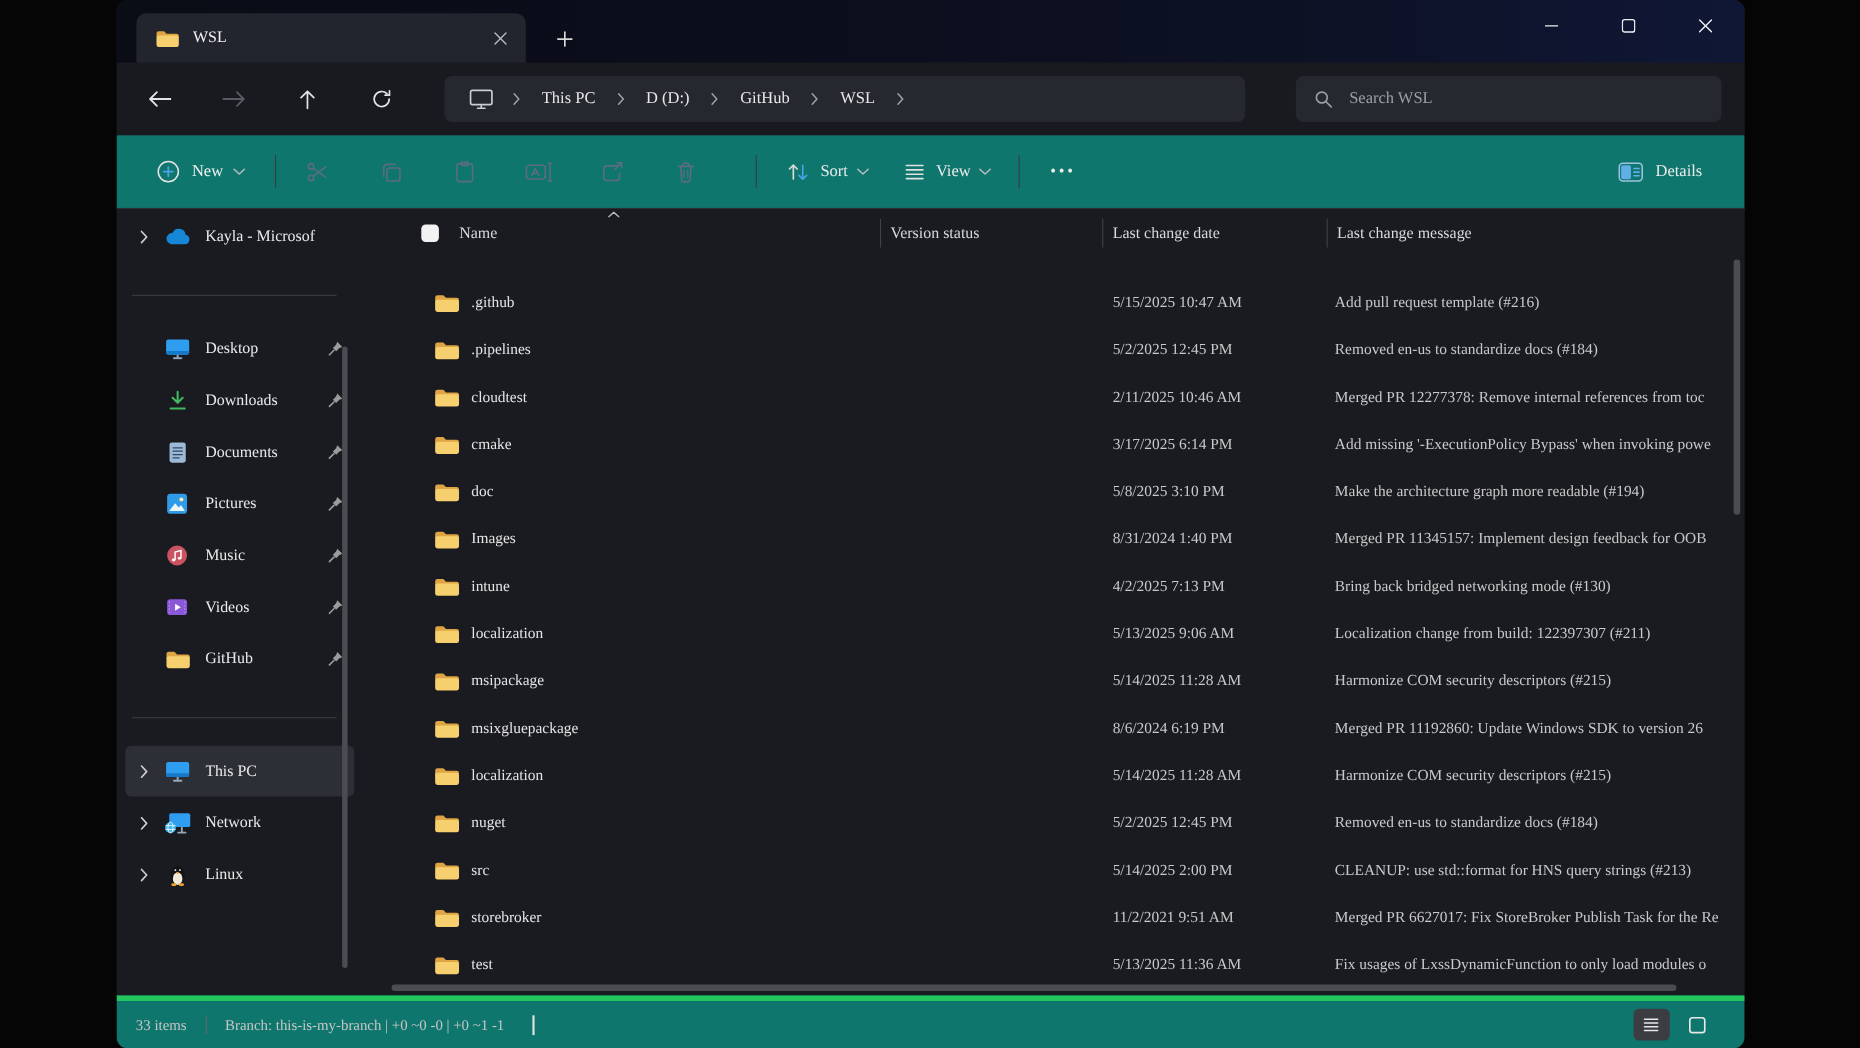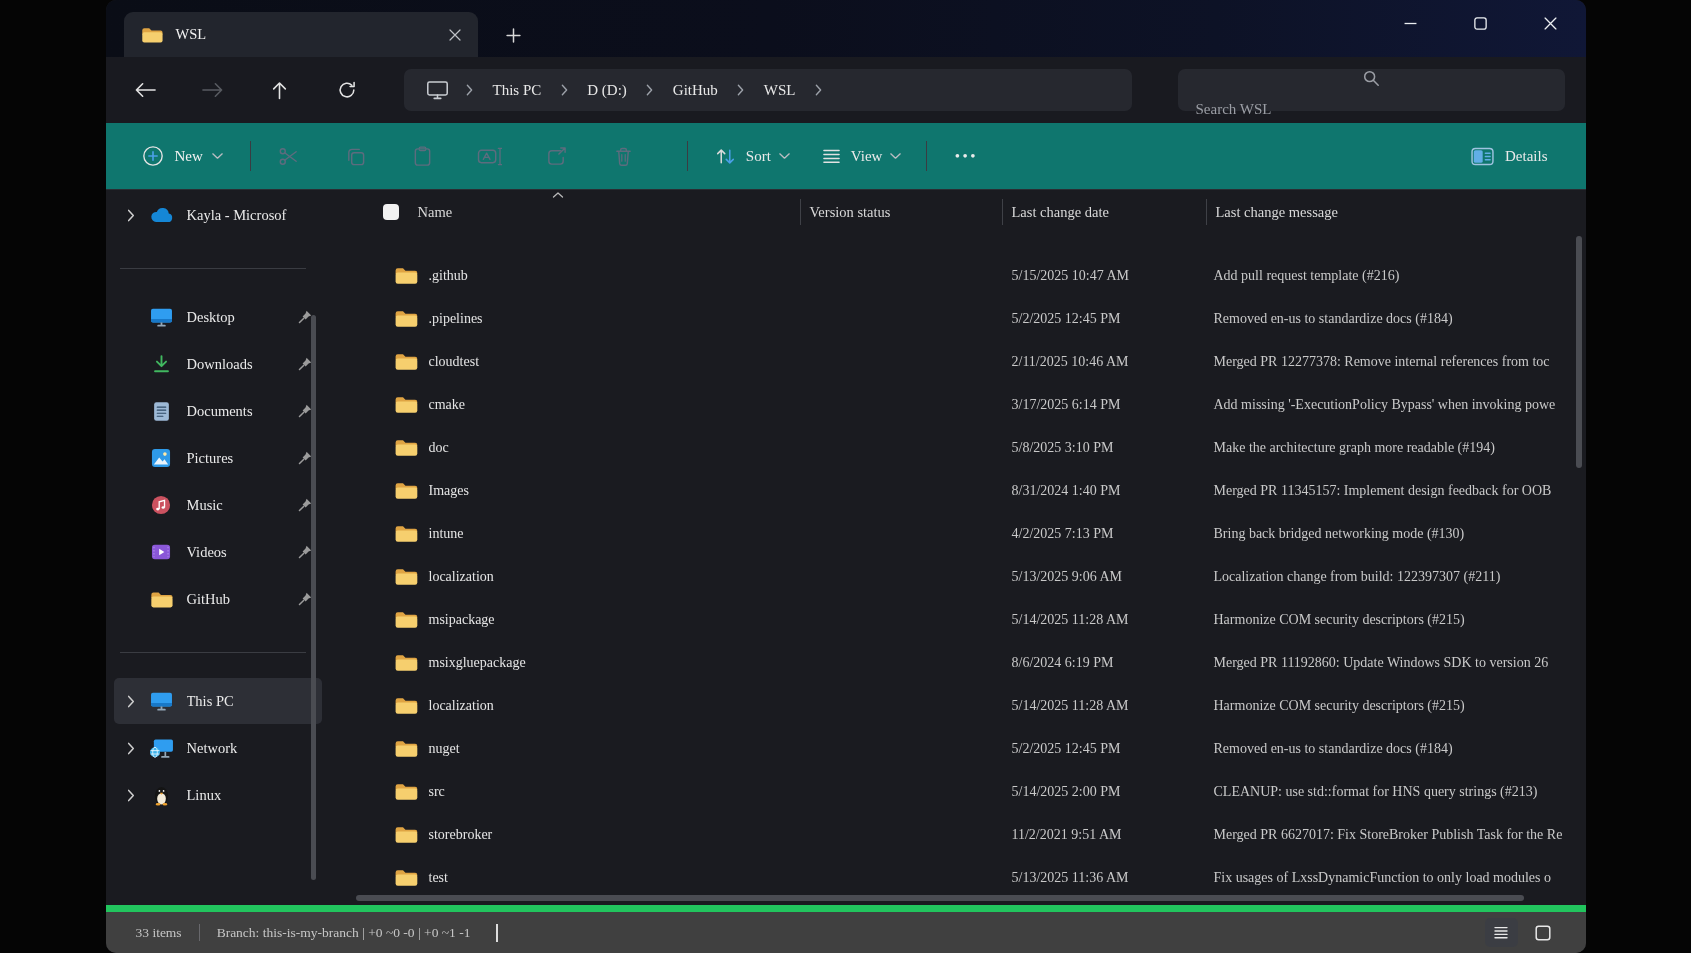--- a/index.html
+++ b/index.html
@@ -23,21 +23,21 @@
   
   .navbar{height:66px;background:#191a20;display:flex;align-items:center;padding:0 21px 0 18px;}
   .nav-btn{width:44px;height:40px;display:flex;align-items:center;justify-content:center;color:#e3e3e3;margin-right:23px;border-radius:5px;}
   .nav-btn.disabled{color:#585b61;}
   .addressbar{flex:1;height:42px;background:#26282f;border-radius:7px;margin-left:12px;display:flex;
     align-items:center;padding:0 8px 0 22px;font-size:15px;color:#e8e8e8;}
   .crumb{padding:3px 4px;white-space:nowrap;}
   .crumb-chev{width:38px;display:flex;justify-content:center;color:#9da2aa;}
   .addr-icon{color:#c9cdd2;margin-right:2px;display:flex;}
   .searchbar{width:387px;height:42px;background:#26282f;border-radius:7px;margin-left:46px;
-    display:flex;align-items:center;padding:0 16px;gap:13px;color:#9b9ea5;flex-direction:column;}
+    display:flex;align-items:center;padding:0 16px;gap:13px;color:#9b9ea5;}
   .searchbar input{background:transparent;border:0;outline:0;width:100%;font-size:15px;color:#d2d2d2;font-family:inherit;}
   .searchbar input::placeholder{color:#9b9ea5;opacity:1;}
 
   
   .toolbar{height:67px;background:#0f766e;display:flex;align-items:center;padding:0 28px 0 24px;border-bottom:1px solid #2b2d33;}
   .tb-new{display:flex;align-items:center;gap:11px;font-size:15px;color:#f2f2f2;padding:8px 12px;border-radius:5px;}
   .tb-sep{width:1px;height:30px;background:#3a3c42;margin:0 17px;flex:none;}
   .tb-icon{width:42px;height:40px;display:flex;align-items:center;justify-content:center;color:#5d6c7e;margin-right:25px;border-radius:5px;}
   .tb-drop{display:flex;align-items:center;gap:10px;font-size:15px;color:#eaeaea;padding:8px 10px;border-radius:5px;}
   .chev-down{transform:rotate(90deg);color:#b9bcc1;display:flex;}
@@ -70,22 +70,22 @@
   .sort-caret{position:absolute;left:196px;top:2px;color:#b9b9b9;}
   .rows{padding-top:20px;}
   .row{display:grid;grid-template-columns:444px 202px 204px 1fr;height:43px;align-items:center;font-size:14px;color:#c9c9c9;}
   .name-cell{display:flex;align-items:center;gap:11px;padding-left:38px;color:#e5e5e5;white-space:nowrap;overflow:hidden;}
   .cell{padding-left:10px;white-space:nowrap;overflow:hidden;}
   .cell.msg{padding-left:8px;width:500px;}
   .v-scroll{position:absolute;right:4px;top:46px;width:6px;height:232px;background:#4a4c52;border-radius:3px;}
   .h-scroll{position:absolute;left:20px;bottom:4px;width:1168px;height:6px;background:#4a4c52;border-radius:3px;}
 
   
-  .statusbar{position:absolute;left:0;right:0;bottom:0;height:48px;background:#404040;border-top:7px solid #22c55e;
-    display:flex;align-items:center;padding:0 26px 0 30px;font-size:13.5px;color:#c6c6c6;}
+  .statusbar{position:absolute;left:0;right:0;bottom:0;height:48px;background:#0f766e;border-top:5px solid #22c55e;
+    display:flex;align-items:center;padding:0 26px 0 18px;font-size:13.5px;color:#c6c6c6;}
   .sb-div{width:1px;height:17px;background:#68686c;margin:0 17px;flex:none;}
   .sb-div.bright{width:2px;height:18px;background:#dedede;margin-left:26px;}
   .sb-toggles{margin-left:auto;display:flex;gap:9px;}
   .sb-btn{width:33px;height:29px;border-radius:5px;display:flex;align-items:center;justify-content:center;color:#e8e8e8;}
   .sb-btn.active{background:#3b3d43;}
 </style>
 </head>
 <body>
 
 <div class="window">

